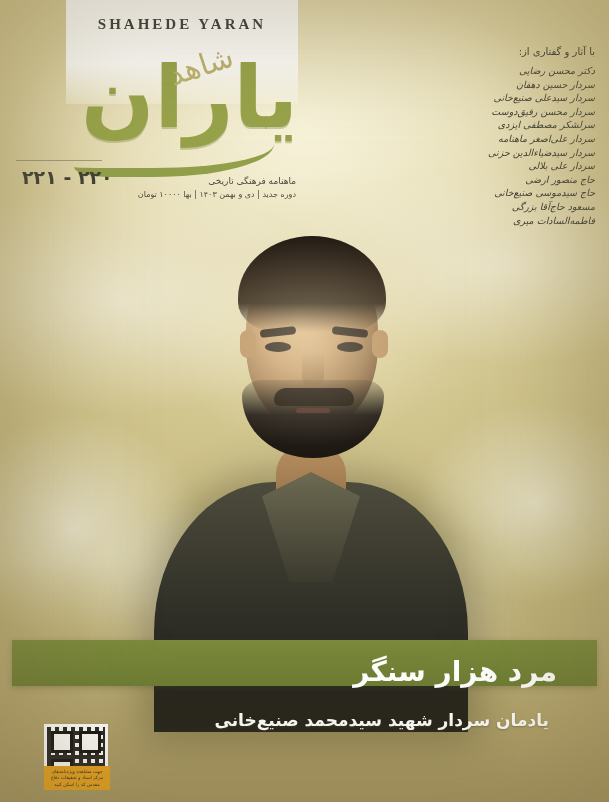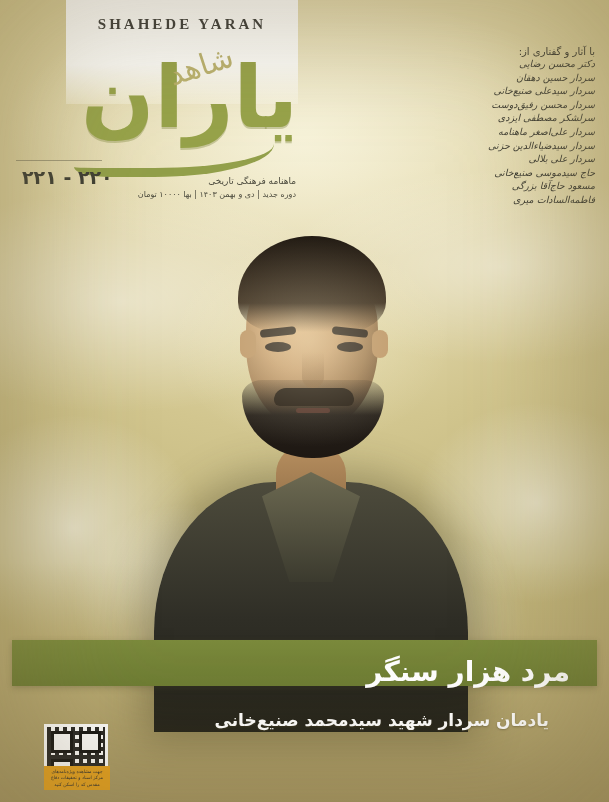--- a/index.html
+++ b/index.html
@@ -166,20 +166,21 @@
     position: absolute;
     right: 14px;
     top: 46px;
     width: 200px;
     text-align: right;
     direction: rtl;
     color: #3e3d33;
   }
   .contrib-head {
     font-size: 10px;
+    margin-bottom: 7px;
     color: #3c3b31;
   }
   .contrib ul {
     list-style: none;
     margin: 0;
     padding: 0;
     font-style: italic;
   }
   .contrib li {
     font-size: 9.5px;
@@ -328,21 +329,21 @@
     display: flex;
     align-items: center;
     justify-content: flex-end;
     box-shadow: 0 2px 6px rgba(70,70,40,0.3);
   }
   .title-main {
     color: #ffffff;
     font-size: 28px;
     font-weight: 700;
     direction: rtl;
-    padding-right: 27px;
+    padding-right: 40px;
     letter-spacing: 0.5px;
     margin-top: 16px;
   }
   .subtitle {
     position: absolute;
     right: 60px;
     top: 690px;
     color: #ffffff;
     font-size: 17px;
     font-weight: 700;
@@ -426,20 +427,21 @@
     <div class="contrib-head">با آثار و گفتاری از:</div>
     <ul>
       <li>دکتر محسن رضایی</li>
       <li>سردار حسین دهقان</li>
       <li>سردار سیدعلی صنیع‌خانی</li>
       <li>سردار محسن رفیق‌دوست</li>
       <li>سرلشکر مصطفی ایزدی</li>
       <li>سردار علی‌اصغر ماهنامه</li>
       <li>سردار سیدضیاءالدین حزنی</li>
       <li>سردار علی بلالی</li>
+      <li>حاج منصور ارضی</li>
       <li>حاج سیدموسی صنیع‌خانی</li>
       <li>مسعود حاج‌آقا بزرگی</li>
       <li>فاطمه‌السادات میری</li>
     </ul>
   </div>
 
   <div class="portrait">
     <div class="p-body"></div>
     <div class="p-neck"></div>
     <div class="p-collar"></div>

